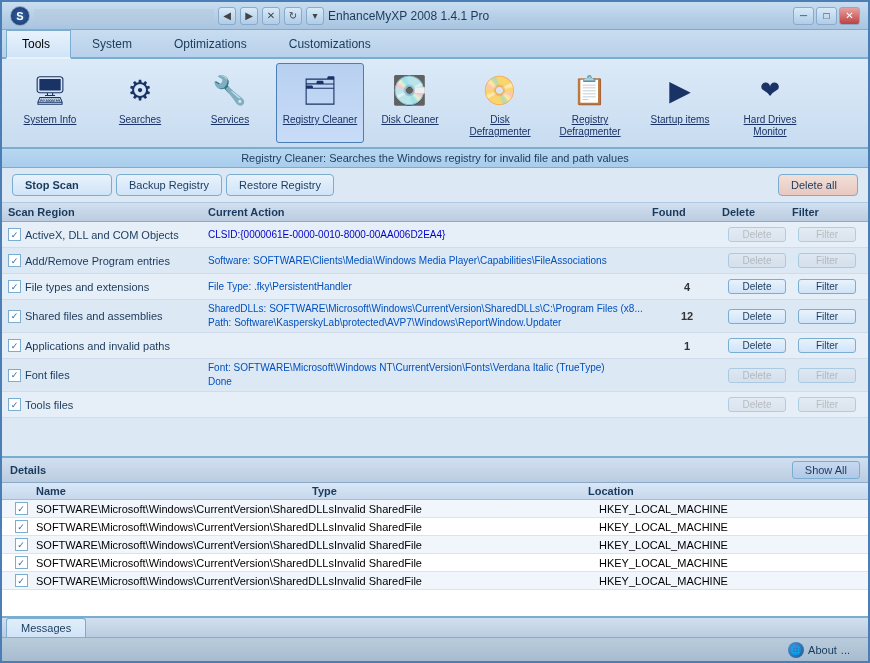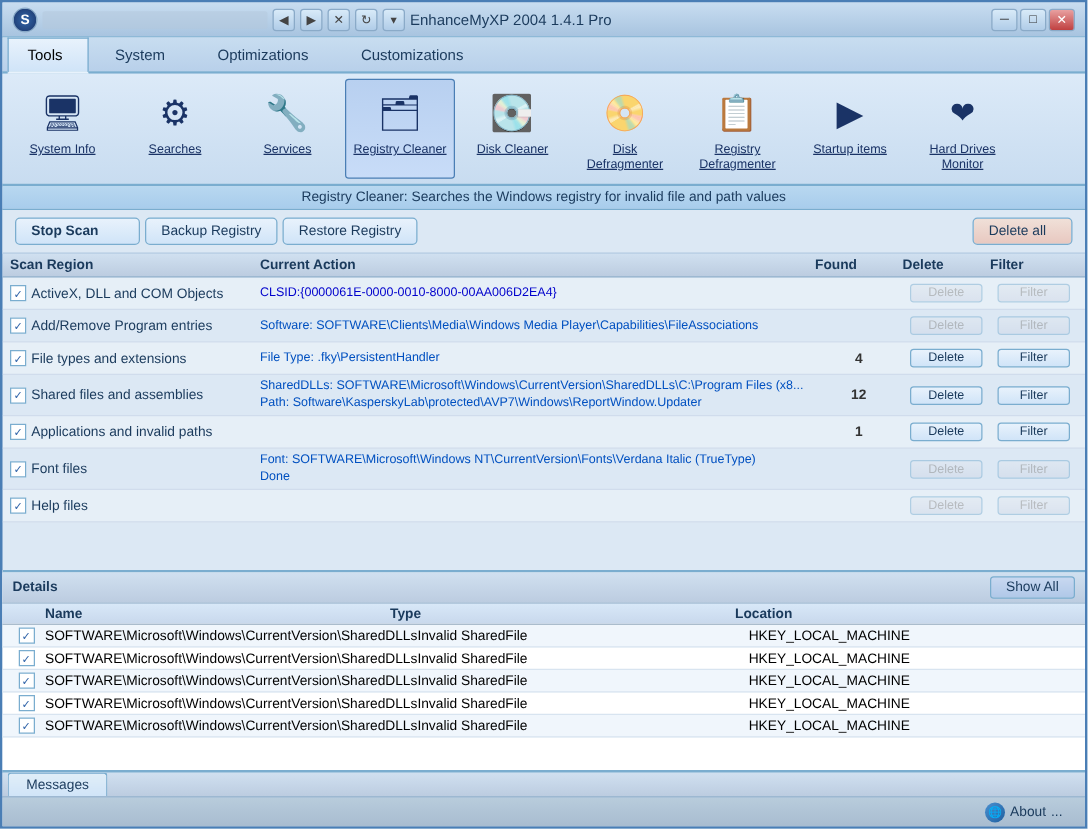--- a/index.html
+++ b/index.html
@@ -81,21 +81,21 @@
 
   <div class="title-bar">
     <div class="title-bar-left">
       <div class="app-logo">S</div>
       <div style="width:180px; height:14px; background: rgba(180,200,220,0.5); border-radius:2px;"></div>
       <div class="nav-btn">◀</div>
       <div class="nav-btn">▶</div>
       <div class="nav-btn">✕</div>
       <div class="nav-btn">↻</div>
       <div class="nav-btn">▾</div>
-      <span class="title-text">EnhanceMyXP 2004 1.4.1 Pro</span>
+      <span class="title-text">EnhanceMyXP 2008 1.4.1 Pro</span>
     </div>
     <div class="window-controls">
       <div class="win-btn">─</div>
       <div class="win-btn">□</div>
       <div class="win-btn close">✕</div>
     </div>
   </div>
 
   <div class="tabs">
     <div class="tab active">Tools</div>
@@ -225,21 +225,21 @@
         </div>
         <div class="action-cell action-path">Font: SOFTWARE\Microsoft\Windows NT\CurrentVersion\Fonts\Verdana Italic (TrueType)<br>Done</div>
         <div class="count-cell"></div>
         <div style="text-align:center;"><button class="btn-small dim">Delete</button></div>
         <div style="text-align:center;"><button class="btn-small dim">Filter</button></div>
       </div>
 
       <div class="scan-row">
         <div class="region-cell">
           <div class="check-box">✓</div>
-          <span>Help files</span>
+          <span>Tools files</span>
         </div>
         <div class="action-cell"></div>
         <div class="count-cell"></div>
         <div style="text-align:center;"><button class="btn-small dim">Delete</button></div>
         <div style="text-align:center;"><button class="btn-small dim">Filter</button></div>
       </div>
     </div>
   </div>
 
   <div class="details-section">

